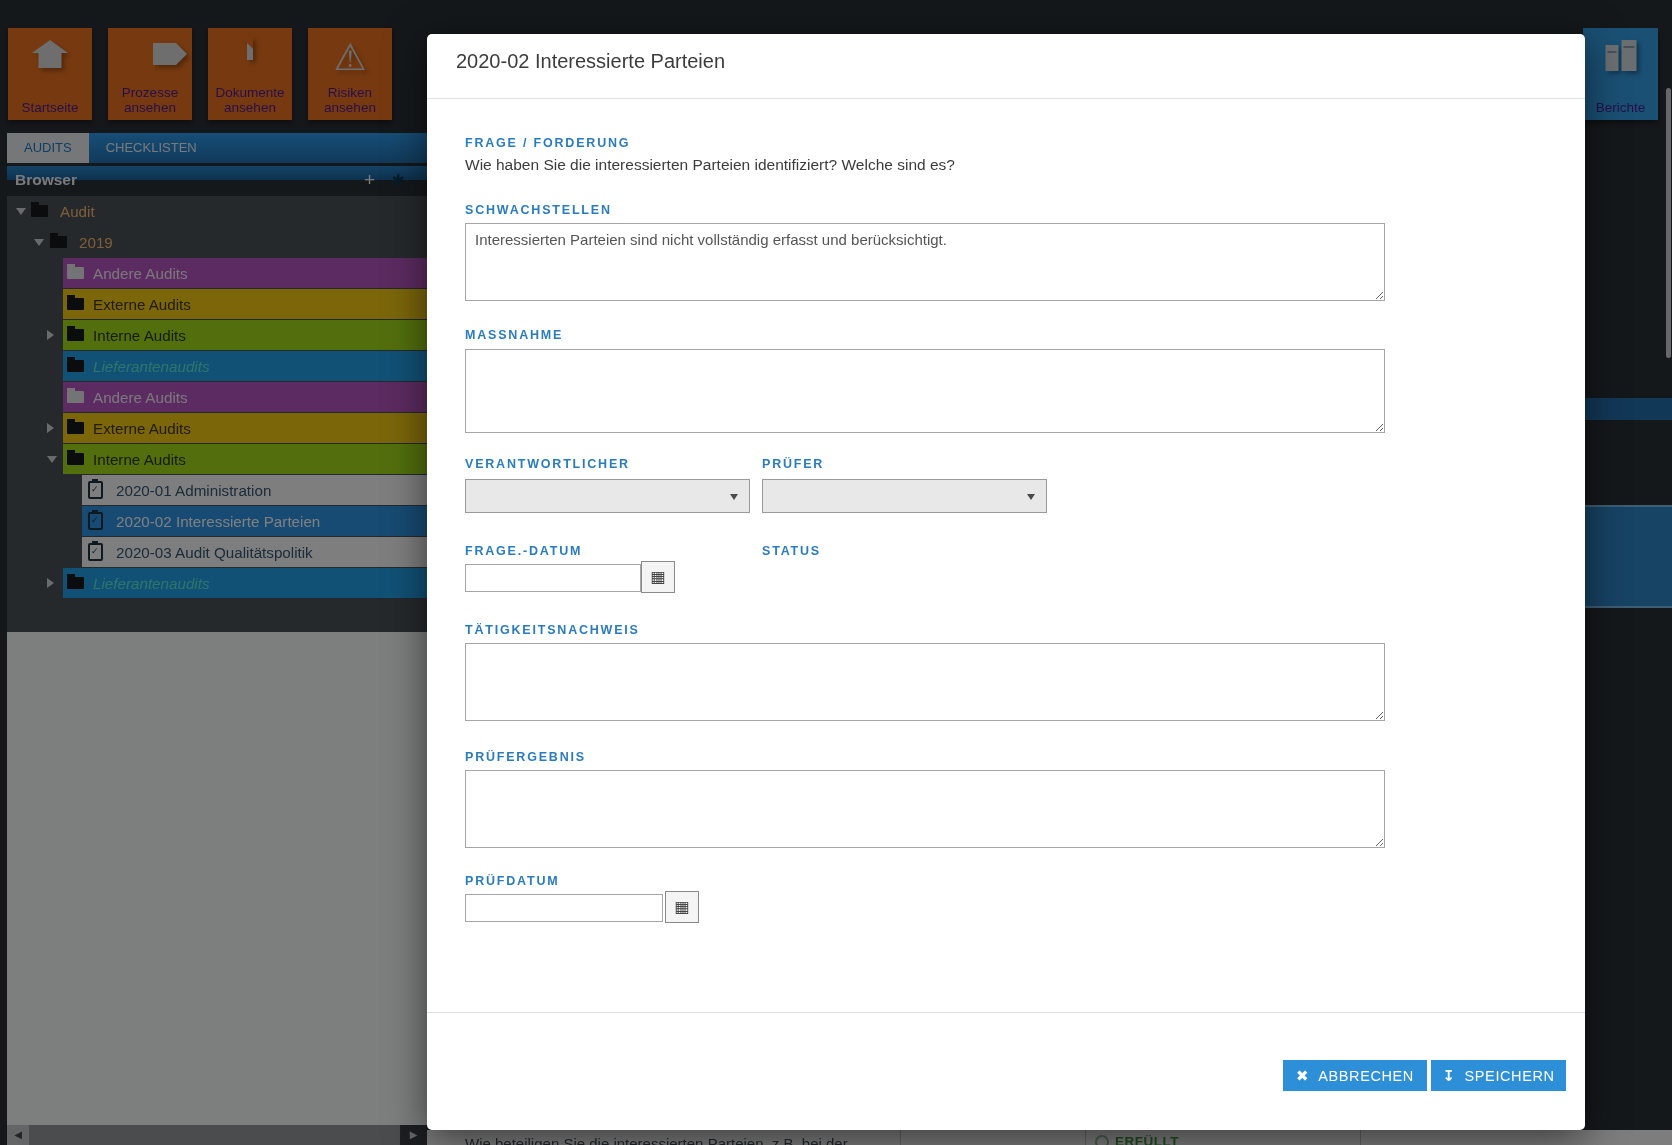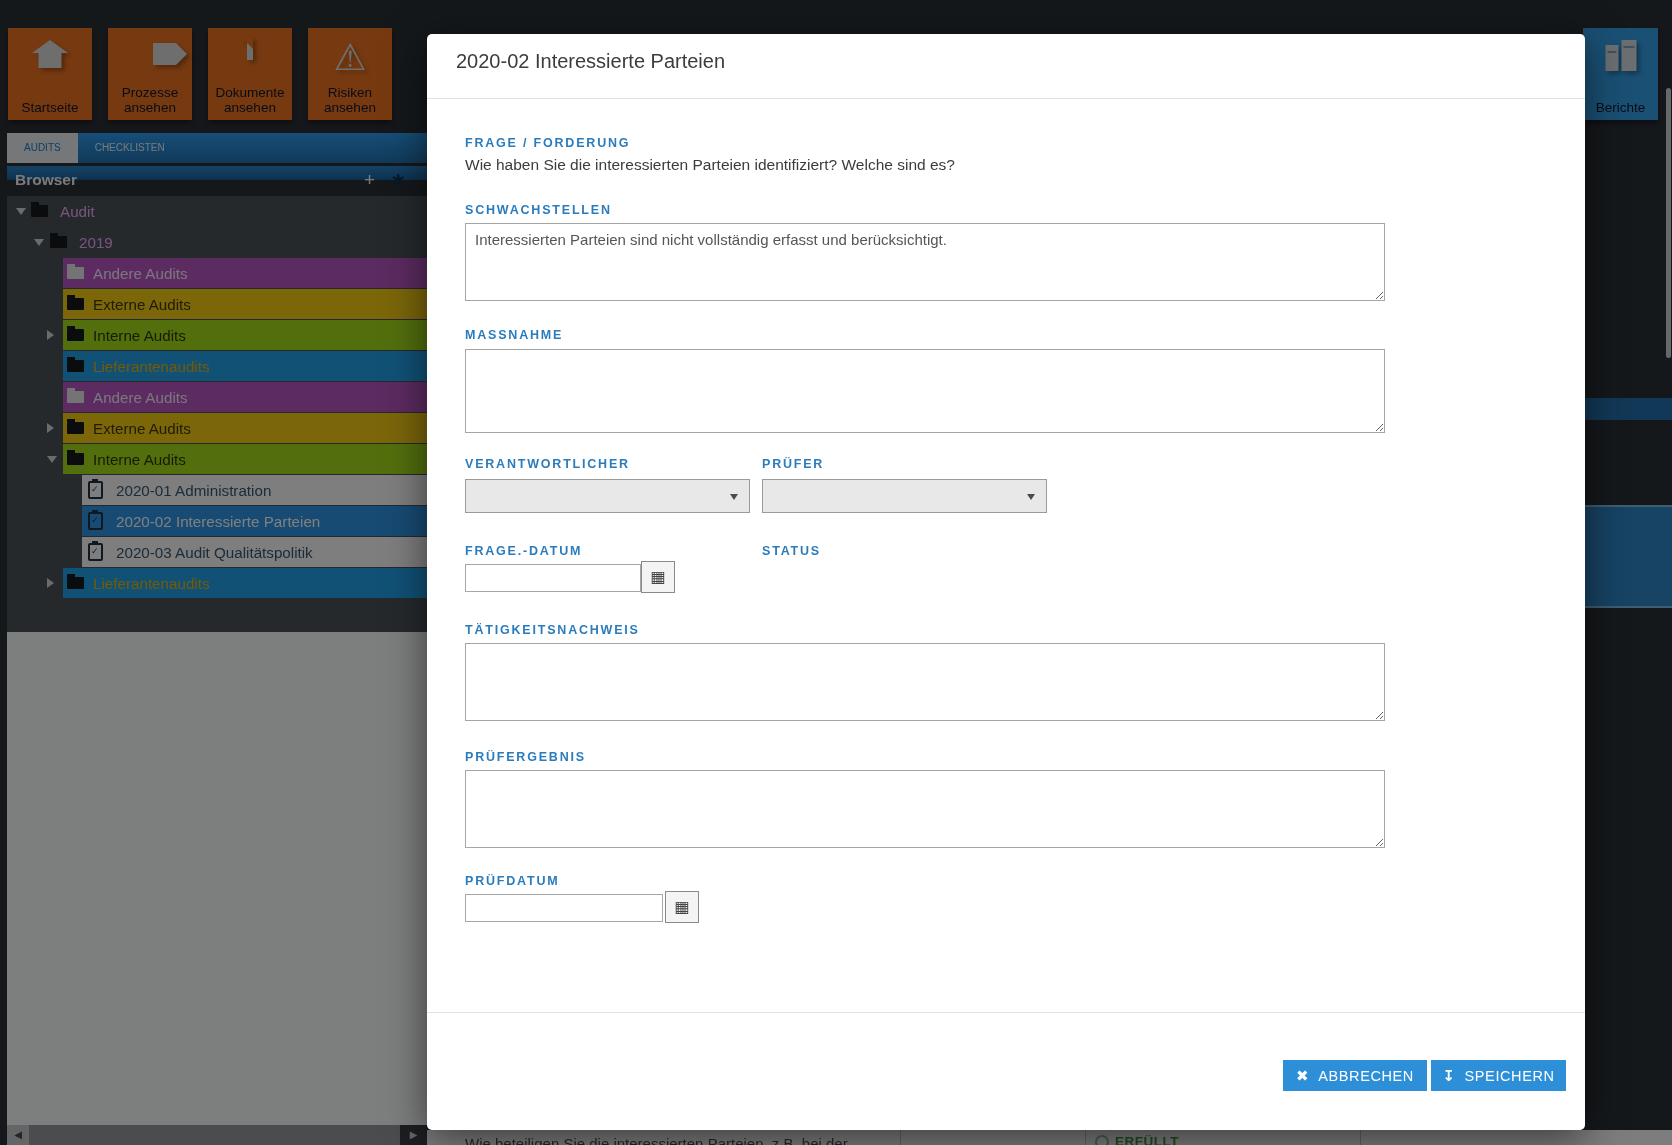--- a/index.html
+++ b/index.html
@@ -8,42 +8,42 @@
     -webkit-font-smoothing:antialiased;}
   .abs{position:absolute;}
 
   
   .tile{position:absolute;top:28px;width:84px;height:92px;background:#ee7420;
     box-shadow:0 3px 6px rgba(0,0,0,.45);cursor:pointer;}
   .tile.blue{background:#35a0e8;}
   .ticon{position:absolute;top:12px;left:50%;transform:translateX(-50%);
     filter:drop-shadow(3px 3px 2px rgba(0,0,0,.3));}
   .tlbl{position:absolute;bottom:5px;left:2px;right:2px;text-align:center;
-    font-size:13.5px;line-height:1.12;color:#0f172a;}
+    font-size:13.5px;line-height:1.12;color:#4c1d95;}
   .i-home{position:relative;width:40px;height:30px;}
   .i-home::before{content:"";position:absolute;left:50%;transform:translateX(-50%);top:0;
     border-left:18px solid transparent;border-right:18px solid transparent;border-bottom:13px solid #dcdcdc;}
   .i-home::after{content:"";position:absolute;left:50%;transform:translateX(-50%);top:13px;width:23px;height:15px;background:#dcdcdc;}
   .i-proc{position:relative;width:40px;height:28px;}
   .i-proc::before{content:"";position:absolute;left:3px;top:3px;width:23px;height:22px;background:#dcdcdc;}
   .i-proc::after{content:"";position:absolute;left:26px;top:3px;border-top:11px solid transparent;
     border-bottom:11px solid transparent;border-left:11px solid #dcdcdc;}
   .i-doc{position:relative;width:22px;height:28px;border:3px solid #dcdcdc;}
   .i-doc::before{content:"";position:absolute;right:-3px;top:-3px;
     border:6px solid;border-color:#ee7420 #ee7420 transparent transparent;}
   .i-warn{font-family:"DejaVu Sans",sans-serif;font-size:37px;line-height:36px;color:#dcdcdc;}
   .i-rep{display:flex;align-items:flex-end;gap:3px;}
   .i-rep span{background:#d8dee4;position:relative;}
   .i-rep .b1{width:13px;height:26px;}
   .i-rep .b2{width:15px;height:31px;}
   .i-rep span::before{content:"";position:absolute;left:2px;right:2px;top:6px;height:2px;background:#8fa0b0;}
 
   .tabbar{left:7px;top:133px;width:420px;height:30px;
     background:linear-gradient(#2e9cf0,#2374b4);display:flex;align-items:stretch;}
-  .tab{line-height:30px;padding:0 17px;font-size:10px;color:#eef3f7;cursor:pointer;}
+  .tab{line-height:30px;padding:0 17px;font-size:13px;color:#eef3f7;cursor:pointer;}
   .tab.active{background:#eceef0;color:#1c7cc8;}
   .browserbar{left:7px;top:166px;width:420px;height:14px;
     background:linear-gradient(#2a86cc,#1b639e);color:#f2f6fa;}
   .browserbar .btitle{position:absolute;left:8px;top:5px;font-size:15.5px;font-weight:bold;}
   .bicon-plus{position:absolute;right:52px;top:3px;font-size:19px;color:#eef4f8;cursor:pointer;}
   .bicon-tool{position:absolute;right:22px;top:5px;font-size:16px;color:#0c3450;cursor:pointer;
     font-family:"DejaVu Sans",sans-serif;}
 
   .treewrap{left:7px;top:196px;width:420px;height:436px;background:#4c5258;}
   .panelwhite{left:7px;top:632px;width:420px;height:493px;background:#fbfcfc;}
@@ -60,25 +60,25 @@
   .caret.down{border-left:5.5px solid transparent;border-right:5.5px solid transparent;border-top:7px solid #d4d7da;}
   .caret.right{border-top:5.5px solid transparent;border-bottom:5.5px solid transparent;border-left:7px solid #d4d7da;}
   .lvl1 .caret{left:9px;}  .lvl2 .caret{left:27px;}  .t-cat .caret{left:40px;}
   .ficon{width:17px;height:12px;background:#16191d;border-radius:1px;position:relative;z-index:1;flex:none;}
   .ficon::before{content:"";position:absolute;top:-3px;left:0;width:8px;height:3px;background:inherit;}
   .lvl1 .ficon{margin-left:24px;} .lvl2 .ficon{margin-left:43px;} .t-cat .ficon{margin-left:60px;}
   .clip{width:11px;height:14px;border:2px solid #1e3345;border-radius:2px;position:relative;z-index:1;flex:none;margin-left:81px;}
   .clip::before{content:"";position:absolute;top:-4px;left:2px;width:6px;height:3px;background:#1e3345;}
   .clip::after{content:"✓";position:absolute;left:1px;top:1px;font-size:9px;color:#1e3345;font-family:"DejaVu Sans",sans-serif;}
   .tlabel{position:relative;z-index:1;margin-left:9px;font-size:15.2px;}
-  .t-folder .tlabel{color:#f0abfc;margin-left:12px;}
+  .t-folder .tlabel{color:#fdba74;margin-left:12px;}
   .c-purple .tlabel{color:#f6eef8;}
   .c-yellow .tlabel{color:#44380a;}
   .c-green  .tlabel{color:#2c3a06;}
-  .c-blue   .tlabel{color:#eab308;}
+  .c-blue   .tlabel{color:#5eead4;font-style:italic;}
   .t-doc .tlabel{color:#365874;margin-left:13px;}
   .t-doc.selected .tlabel{color:#ffffff;}
   .c-purple .ficon{background:#e9e9ec;}
 
   .hscroll{left:7px;top:1125px;width:420px;height:20px;background:#b4b6b8;}
   .hs-left{position:absolute;left:0;top:0;width:22px;height:20px;background:#c9cbcd;
     color:#4a4a4a;font-size:10px;text-align:center;line-height:20px;font-family:"DejaVu Sans",sans-serif;cursor:pointer;}
   .hs-thumb{position:absolute;left:22px;top:0;width:371px;height:20px;background:#97999b;cursor:pointer;}
   .hs-right{position:absolute;left:393px;top:0;width:27px;height:20px;background:#383d42;
     color:#cfd1d3;font-size:10px;text-align:center;line-height:20px;font-family:"DejaVu Sans",sans-serif;cursor:pointer;}

